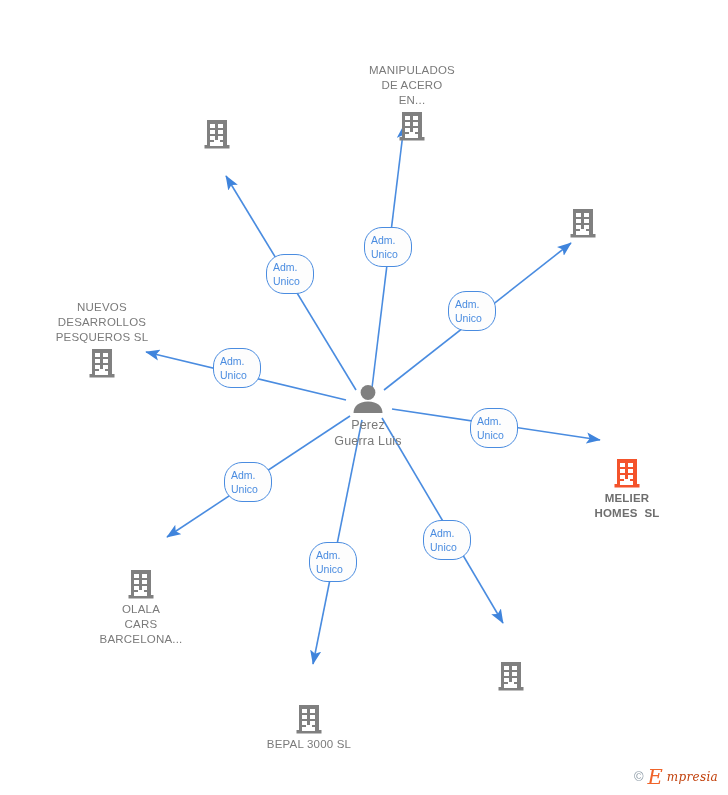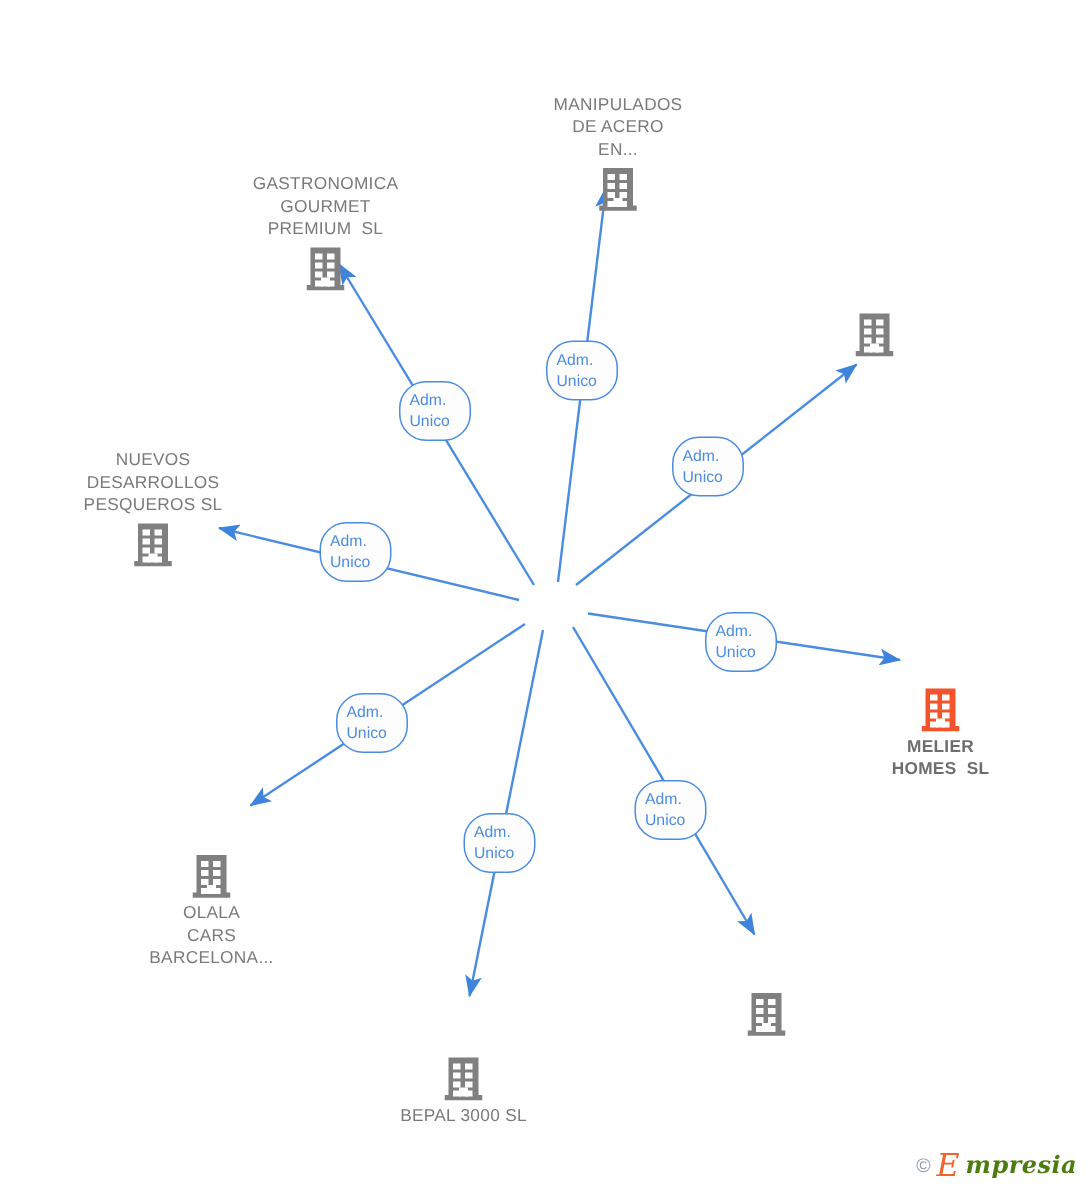--- a/index.html
+++ b/index.html
@@ -115,24 +115,23 @@
     font-style: italic;
     font-size: 21px;
     color: #f0642a;
     line-height: 1;
     position: relative;
     top: 1px;
   }
   #watermark .brand-rest {
     font-family: "DejaVu Serif", serif;
     font-style: italic;
-    font-size: 16px;
-    color: #4d7c0f;
+    font-size: 12px;
+    color: #c2410c;
     letter-spacing: 0.3px;
-    font-weight: bold;
   }
 </style>
 </head>
 <body>
 
 <div id="graph-canvas">
 
   <svg id="edge-layer" viewBox="0 0 728 795" width="728" height="795">
     <defs>
       <marker id="arrowhead" markerWidth="9" markerHeight="7" refX="8.5" refY="3.5" orient="auto" markerUnits="strokeWidth">
@@ -144,20 +143,30 @@
         <path d="M 356 390 L 226 176" stroke="#4a8ce0" stroke-width="1.6" fill="none" marker-end="url(#arrowhead)"></path>
         <path d="M 384 390 L 571 243" stroke="#4a8ce0" stroke-width="1.6" fill="none" marker-end="url(#arrowhead)"></path>
         <path d="M 346 400 L 146 352" stroke="#4a8ce0" stroke-width="1.6" fill="none" marker-end="url(#arrowhead)"></path>
         <path d="M 392 409 L 600 440" stroke="#4a8ce0" stroke-width="1.6" fill="none" marker-end="url(#arrowhead)"></path>
         <path d="M 350 416 L 167 537" stroke="#4a8ce0" stroke-width="1.6" fill="none" marker-end="url(#arrowhead)"></path>
         <path d="M 362 420 L 313 664" stroke="#4a8ce0" stroke-width="1.6" fill="none" marker-end="url(#arrowhead)"></path>
         <path d="M 382 418 L 503 623" stroke="#4a8ce0" stroke-width="1.6" fill="none" marker-end="url(#arrowhead)"></path>
       </g>
   </svg>
 
+  <div id="center-node" style="left:368px; top:384px;">
+    <span class="person-icon">
+      <svg viewBox="0 0 34 30" width="34" height="30" aria-hidden="true">
+        <circle cx="17" cy="8.5" r="7.4" fill="#808080"></circle>
+        <path d="M 17 17.5 C 7.5 17.5 2.5 22.5 2.5 29 L 31.5 29 C 31.5 22.5 26.5 17.5 17 17.5 Z" fill="#808080"></path>
+      </svg>
+    </span>
+    <div class="node-label">Perez
+Guerra Luis</div>
+  </div>
 
   <div id="node-layer">
       <div class="node label-above" style="left: 412px; top: 43px;">
         <div class="node-label">MANIPULADOS
 DE ACERO
 EN...</div>
         <span class="node-icon"><svg viewBox="0 0 28 32" width="28" height="32" aria-hidden="true">
             <rect x="4" y="2" width="20" height="26" fill="#808080"></rect>
             <rect x="1.5" y="27" width="25" height="3.5" fill="#808080"></rect>
             <rect x="7" y="6" width="5" height="4" fill="#ffffff"></rect>
@@ -165,23 +174,20 @@
             <rect x="7" y="12" width="5" height="4" fill="#ffffff"></rect>
             <rect x="15" y="12" width="5" height="4" fill="#ffffff"></rect>
             <rect x="7" y="18" width="5" height="4" fill="#ffffff"></rect>
             <rect x="15" y="18" width="5" height="4" fill="#ffffff"></rect>
             <rect x="7" y="24" width="5" height="4" fill="#ffffff"></rect>
             <rect x="15" y="24" width="5" height="4" fill="#ffffff"></rect>
             <rect x="11" y="22" width="6" height="6" fill="#ffffff"></rect>
           </svg></span>
       </div>
       <div class="node label-above" style="left: 217px; top: 96px;">
-        <div class="node-label">GASTRONOMICA
-GOURMET
-PREMIUM  SL</div>
         <span class="node-icon"><svg viewBox="0 0 28 32" width="28" height="32" aria-hidden="true">
             <rect x="4" y="2" width="20" height="26" fill="#808080"></rect>
             <rect x="1.5" y="27" width="25" height="3.5" fill="#808080"></rect>
             <rect x="7" y="6" width="5" height="4" fill="#ffffff"></rect>
             <rect x="15" y="6" width="5" height="4" fill="#ffffff"></rect>
             <rect x="7" y="12" width="5" height="4" fill="#ffffff"></rect>
             <rect x="15" y="12" width="5" height="4" fill="#ffffff"></rect>
             <rect x="7" y="18" width="5" height="4" fill="#ffffff"></rect>
             <rect x="15" y="18" width="5" height="4" fill="#ffffff"></rect>
             <rect x="7" y="24" width="5" height="4" fill="#ffffff"></rect>

